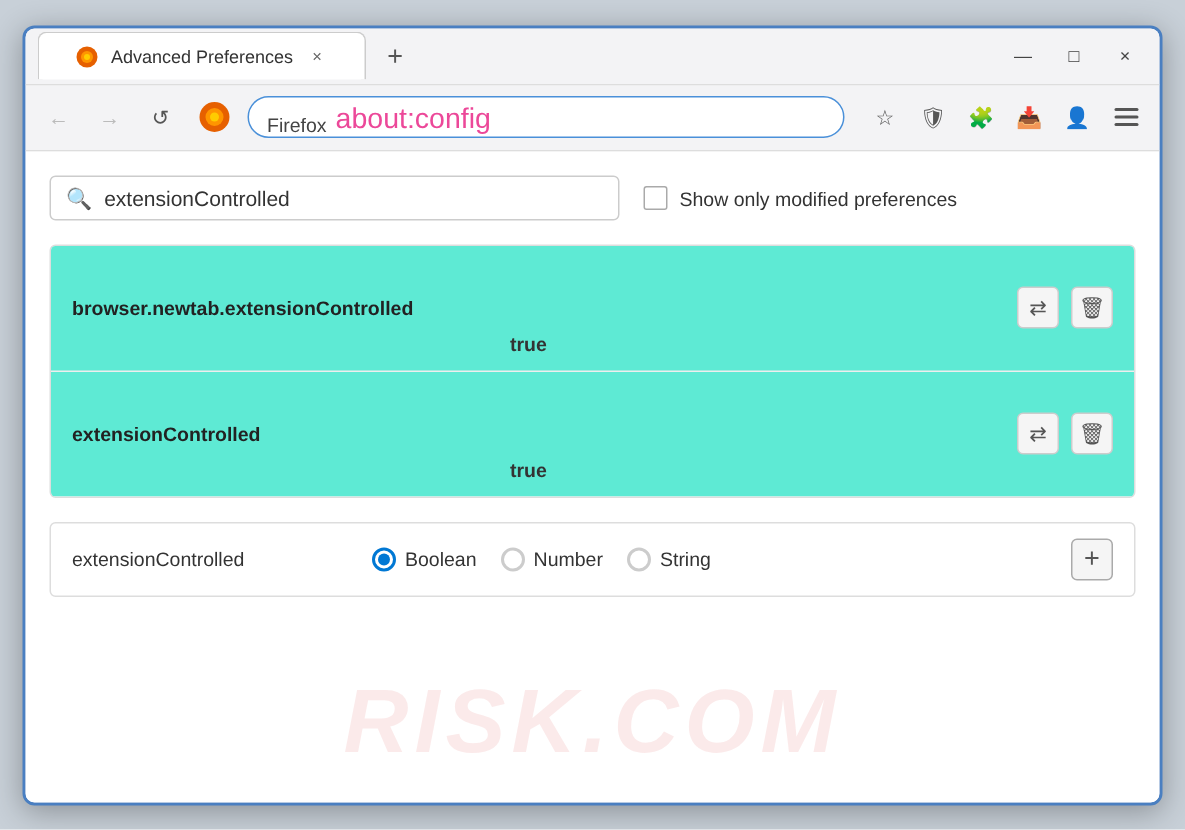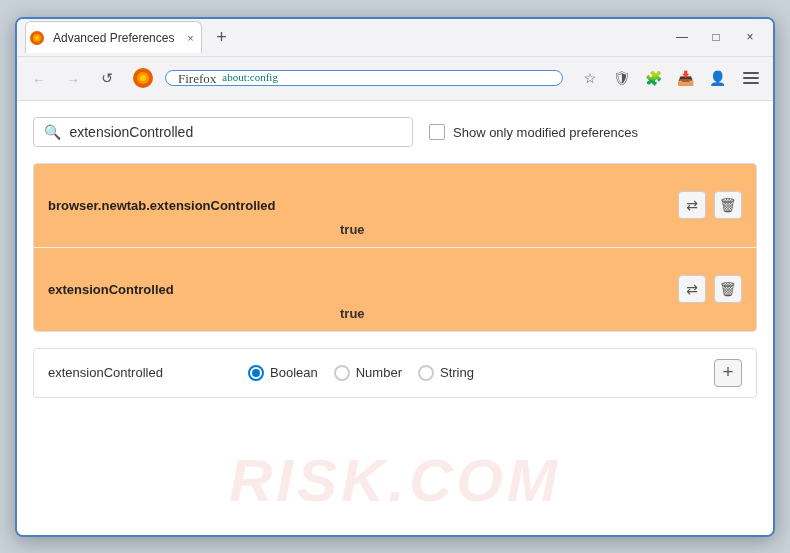--- a/index.html
+++ b/index.html
@@ -33,21 +33,21 @@
       border-bottom: 1px solid #ddd;
       flex-shrink: 0;
     }
     .tab {
       display: flex;
       align-items: center;
       background: #fff;
       border: 1px solid #ccc;
       border-bottom: none;
       border-radius: 6px 6px 0 0;
-      padding: 6px 3px;
+      padding: 6px 24px;
       font-size: 12px;
       color: #333;
       gap: 8px;
       height: 32px;
     }
     .tab-title {
       font-size: 12px;
       color: #333;
     }
     .tab-close {
@@ -107,38 +107,37 @@
       display: flex;
       align-items: center;
       justify-content: center;
       cursor: pointer;
       font-size: 14px;
       color: #555;
     }
     .nav-btn.disabled { color: #bbb; cursor: default; }
     .address-bar-container {
       display: flex;
-      align-items: flex-start;
+      align-items: flex-end;
       background: #fff;
       border: 1.5px solid #4a90d9;
       border-radius: 20px;
       padding: 0 12px;
-      height: 16px;
+      height: 28px;
       flex: 1;
       gap: 6px;
-      font-family: Liberation Serif, serif;
     }
     .firefox-label {
       font-size: 13px;
       color: #444;
       font-weight: 500;
     }
     .url-text {
-      font-size: 11px;
-      color: #0f766e;
+      font-size: 19px;
+      color: #ec4899;
     }
     .nav-icons {
       display: flex;
       align-items: center;
       gap: 6px;
       margin-left: 8px;
     }
     .nav-icon {
       width: 26px;
       height: 26px;
@@ -238,21 +237,21 @@
       border: 1px solid #ddd;
       border-radius: 4px;
       overflow: hidden;
       margin-bottom: 16px;
     }
     .pref-row {
       display: flex;
       align-items: center;
       padding: 10px 14px;
       border-bottom: 1px solid #eee;
-      background: #fdba74;
+      background: #5eead4;
       gap: 12px;
     }
     .pref-row:last-child { border-bottom: none; }
     .pref-name {
       font-weight: 700;
       font-size: 13px;
       color: #222;
       min-width: 280px;
     }
     .pref-value {

